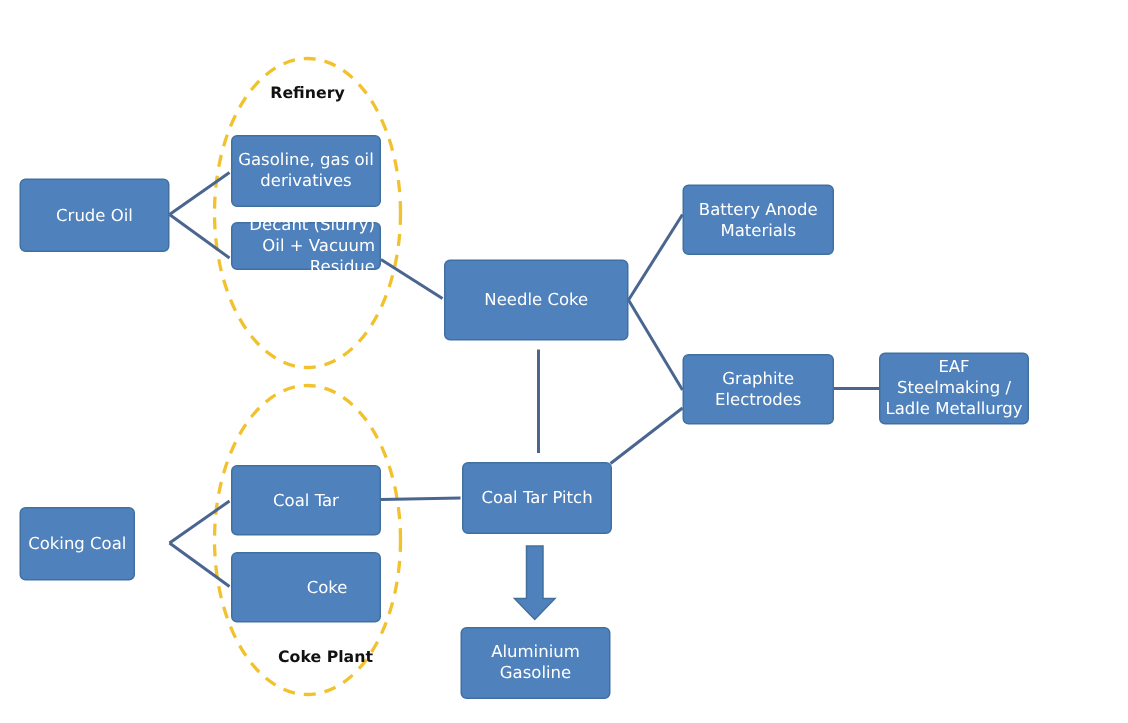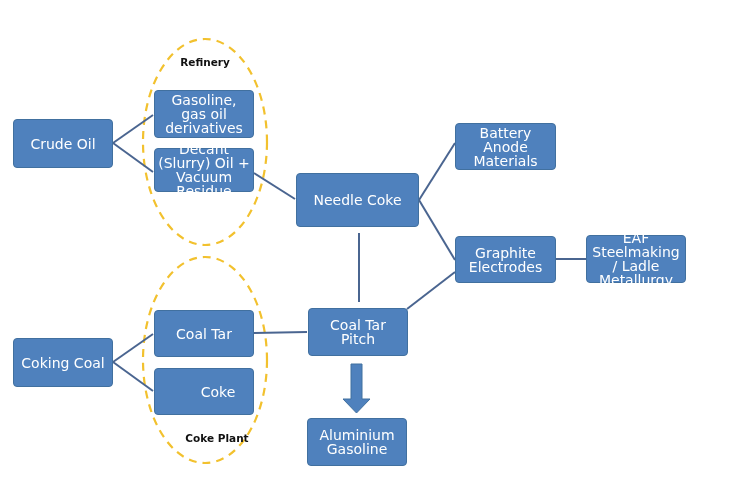--- a/index.html
+++ b/index.html
@@ -1,21 +1,21 @@
 <!DOCTYPE html>
 <html><head>
   <meta charset="utf-8">
   <style>
     html, body { margin: 0; padding: 0; background: #ffffff; }
     body { width: 752px; height: 482px; position: relative; overflow: hidden;
            font-family: "DejaVu Sans", "Liberation Sans", sans-serif; }
     #canvas { position: absolute; left: 0; top: 0; width: 752px; height: 482px; }
     .node { position: absolute; background: #4f81bd; border: 1px solid #41709f;
             border-radius: 4px; color: #ffffff; display: flex; align-items: center;
-            justify-content: center; text-align: center; font-size: 14px; line-height: 14px;
+            justify-content: center; text-align: center; font-size: 11px; line-height: 14px;
             box-sizing: border-box; padding: 0 3px; }
     .group-label { position: absolute; font-size: 10.5px; font-weight: bold; color: #111;
                    text-align: center; width: 100px; }
   </style>
 </head>
 <body>
 
 <svg id="canvas" xmlns="http://www.w3.org/2000/svg" width="752" height="482">
 
   <ellipse cx="205" cy="142" rx="62" ry="103" fill="none" stroke="#f2c12e" stroke-width="2.2" stroke-dasharray="8,6"></ellipse>
@@ -36,23 +36,23 @@
   </g>
 
   <path d="M351 364 L362 364 L362 399 L370 399 L356.5 413 L343 399 L351 399 Z" fill="#4f81bd" stroke="#41709f" stroke-width="1"></path>
 </svg>
 
 <div class="group-label" style="left:155px; top:56px;">Refinery</div>
 <div class="group-label" style="left:167px; top:432px;">Coke Plant</div>
 
 <div class="node" style="left:13px; top:119px; width:100px; height:49px;">Crude Oil</div>
 <div class="node" style="left:154px; top:90px; width:100px; height:48px;">Gasoline, gas oil derivatives</div>
-<div class="node" style="left:154px; top:148px; width:100px; height:44px;">Decant (Slurry) Oil + Vacuum Residue</div>
+<div class="node" style="left:154px; top:148px; width:100px; height:32px;text-align:right;">Decant (Slurry) Oil + Vacuum Residue</div>
 
-<div class="node" style="left:13px; top:338px; width:100px; height:49px;">Coking Coal</div>
+<div class="node" style="left:13px; top:338px; width:77px; height:49px;">Coking Coal</div>
 <div class="node" style="left:154px; top:310px; width:100px; height:47px;">Coal Tar</div>
 <div class="node" style="left:154px; top:368px; width:100px; height:47px;padding-left:31px;">Coke</div>
 
 <div class="node" style="left:296px; top:173px; width:123px; height:54px;">Needle Coke</div>
 <div class="node" style="left:308px; top:308px; width:100px; height:48px;">Coal Tar Pitch</div>
 <div class="node" style="left:307px; top:418px; width:100px; height:48px;">Aluminium Gasoline</div>
 
 <div class="node" style="left:455px; top:123px; width:101px; height:47px;">Battery Anode Materials</div>
 <div class="node" style="left:455px; top:236px; width:101px; height:47px;">Graphite Electrodes</div>
 <div class="node" style="left:586px; top:235px; width:100px; height:48px;">EAF Steelmaking / Ladle Metallurgy</div>

